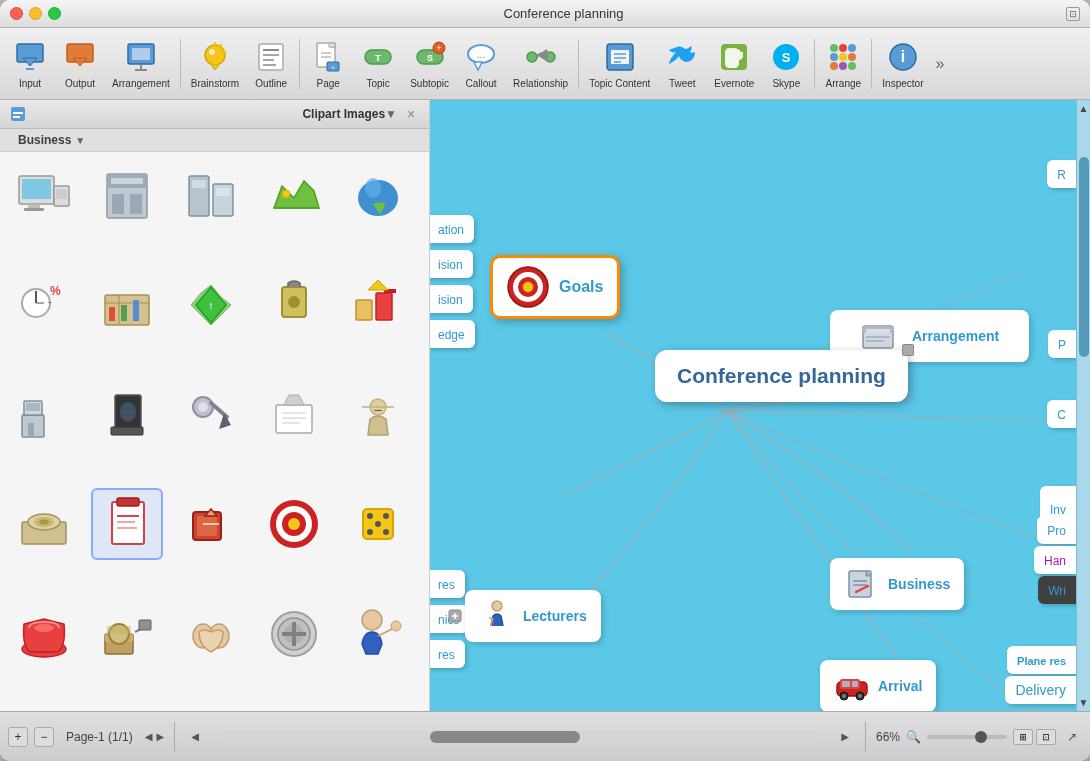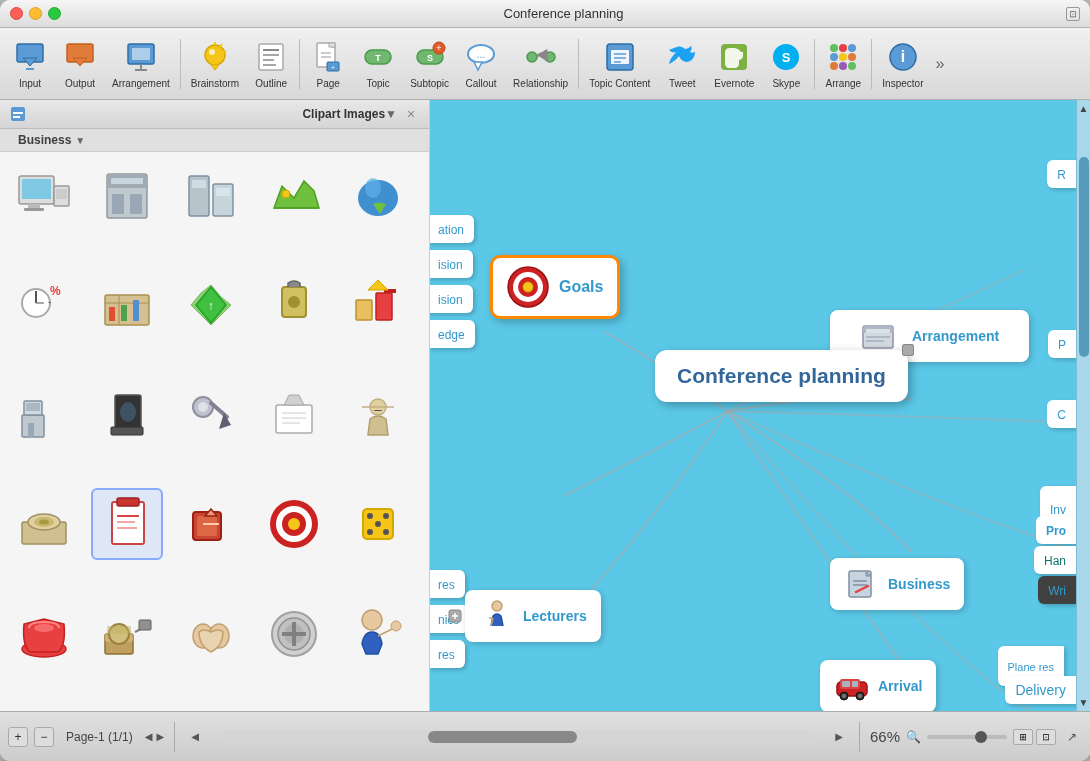--- a/index.html
+++ b/index.html
@@ -54,21 +54,21 @@
 
     
     .bottom-bar { background: linear-gradient(to bottom, #e0e0e0, #cccccc); border-top: 1px solid #aaa; height: 50px; display: flex; align-items: center; padding: 0 8px; gap: 6px; flex-shrink: 0; }
     .bottom-btn { width: 20px; height: 20px; background: #ddd; border: 1px solid #aaa; border-radius: 3px; display: flex; align-items: center; justify-content: center; font-size: 12px; cursor: pointer; color: #333; }
     .page-indicator { font-size: 12px; color: #444; margin: 0 6px; }
     .page-nav { display: flex; align-items: center; gap: 4px; }
     .page-arrow { font-size: 10px; color: #555; cursor: pointer; }
     .divider-v { width: 1px; height: 30px; background: #aaa; margin: 0 4px; }
     .canvas-scrollbar-h { flex: 1; height: 12px; background: #d5d5d5; border-radius: 6px; position: relative; margin: 0 8px; }
     .canvas-scrollbar-thumb { position: absolute; left: 35%; width: 25%; height: 100%; background: #888; border-radius: 6px; cursor: pointer; }
-    .zoom-level { font-size: 15px; color: #444; white-space: nowrap; }
+    .zoom-level { font-size: 12px; color: #444; white-space: nowrap; }
     .zoom-controls { display: flex; align-items: center; gap: 4px; }
     .zoom-slider { width: 80px; height: 4px; background: #bbb; border-radius: 2px; position: relative; }
     .zoom-thumb { position: absolute; left: 60%; top: -4px; width: 12px; height: 12px; background: #555; border-radius: 50%; cursor: pointer; }
     .view-btns { display: flex; gap: 3px; }
     .view-btn { width: 20px; height: 16px; background: #ddd; border: 1px solid #aaa; border-radius: 2px; cursor: pointer; font-size: 9px; display: flex; align-items: center; justify-content: center; }
     .bottom-right-btn { width: 20px; height: 20px; display: flex; align-items: center; justify-content: center; font-size: 12px; color: #555; cursor: pointer; }
 
     
   </style>
 </head>
@@ -649,30 +649,30 @@
         </div>
         <div style="position:absolute; right:0px; top:230px; background:white; border-radius:6px 0 0 6px; padding:5px 10px; box-shadow:2px 2px 4px rgba(0,0,0,0.2);">
           <span style="font-size:12px; color:#3399cc;">P</span>
         </div>
         <div style="position:absolute; right:0px; top:300px; background:white; border-radius:6px 0 0 6px; padding:5px 10px; box-shadow:2px 2px 4px rgba(0,0,0,0.2);">
           <span style="font-size:12px; color:#3399cc;">C</span>
         </div>
         <div style="position:absolute; right:0px; top:386px; background:white; border-radius:6px 0 0 6px; padding:14px 10px; box-shadow:2px 2px 4px rgba(0,0,0,0.2);">
           <span style="font-size:12px; color:#3399cc;">Inv</span>
         </div>
-        <div style="position:absolute; right:0px; top:416px; background:white; border-radius:6px 0 0 6px; padding:5px 10px; box-shadow:2px 2px 4px rgba(0,0,0,0.2);font-weight:bold;">
+        <div style="position:absolute; right:0px; top:416px; background:white; border-radius:6px 0 0 6px; padding:5px 10px; box-shadow:2px 2px 4px rgba(0,0,0,0.2);">
           <span style="font-size:12px; color:#3399cc;">Pro</span>
         </div>
         <div style="position:absolute; right:0px; top:446px; background:white; border-radius:6px 0 0 6px; padding:5px 10px; box-shadow:2px 2px 4px rgba(0,0,0,0.2);">
-          <span style="font-size:12px; color:#0f766e;">Han</span>
+          <span style="font-size:12px; color:#a21caf;">Han</span>
         </div>
         <div style="position:absolute; right:0px; top:476px; background:#404040; border-radius:6px 0 0 6px; padding:5px 10px; box-shadow:2px 2px 4px rgba(0,0,0,0.2);">
           <span style="font-size:12px; color:#3399cc;">Wri</span>
         </div>
-        <div style="position:absolute; right:12px; top:546px; background:white; border-radius:6px 0 0 6px; padding:11px 10px; box-shadow:2px 2px 4px rgba(0,0,0,0.2);">
+        <div style="position:absolute; right:0px; top:546px; background:white; border-radius:6px 0 0 6px; padding:5px 10px; box-shadow:2px 2px 4px rgba(0,0,0,0.2);font-weight:bold;">
           <span style="font-size:11px; color:#3399cc;">Plane res</span>
         </div>
         <div style="position:absolute; right:0px; top:576px; background:white; border-radius:6px 0 0 6px; padding:5px 10px; box-shadow:2px 2px 4px rgba(0,0,0,0.2);">
           <span style="font-size:14px; color:#3399cc;">Delivery</span>
         </div>
       </div>
 
       <div class="right-scrollbar">
         <div class="scrollbar-btn">▲</div>
         <div class="scrollbar-thumb"></div>

